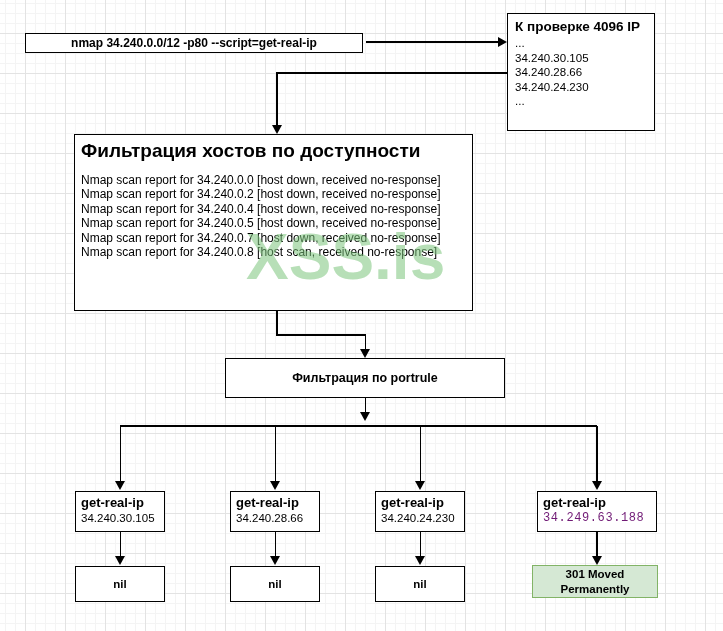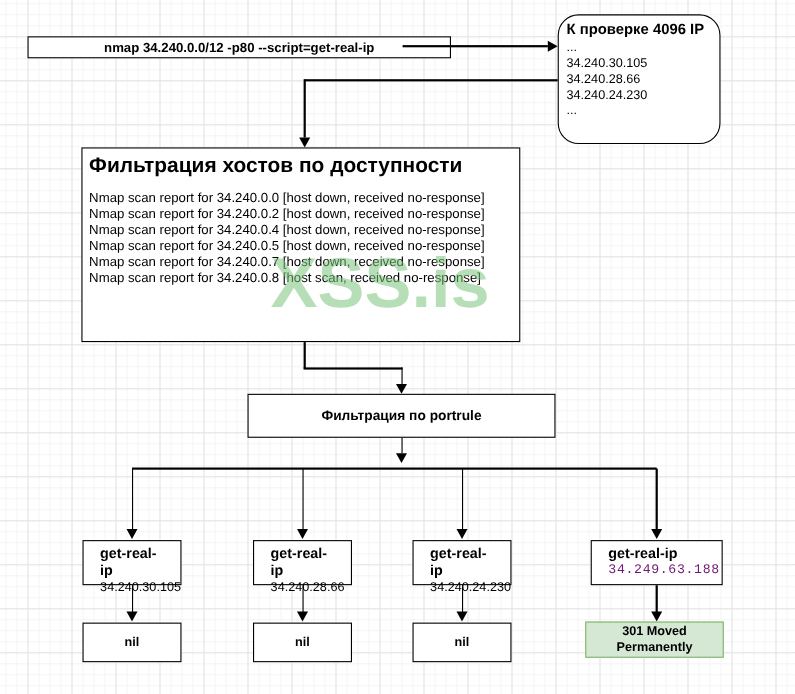--- a/index.html
+++ b/index.html
@@ -11,30 +11,30 @@
       linear-gradient(to right,#e3e3e3 1px,transparent 1px),
       linear-gradient(to bottom,#e3e3e3 1px,transparent 1px),
       linear-gradient(to right,#f4f4f4 1px,transparent 1px),
       linear-gradient(to bottom,#f4f4f4 1px,transparent 1px);
     background-size:40px 40px,40px 40px,10px 10px,10px 10px;
     background-position:25px 33px,25px 33px,5px 3px,5px 3px;
   }
   .node{position:absolute;background:#fff;border:1.5px solid #000;box-sizing:border-box;}
   .flexc{display:flex;align-items:center;justify-content:center;text-align:center;}
 
-  #nmap-box{left:25px;top:33px;width:385px;height:20px;font-size:12px;font-weight:bold;text-align:center;}
-  #check-box{left:507px;top:13px;width:148px;height:118px;padding:5px 7px;border-radius:19px;}
+  #nmap-box{left:25px;top:33px;width:338px;height:20px;font-size:12px;font-weight:bold;text-align:center;}
+  #check-box{left:507px;top:13px;width:148px;height:118px;padding:5px 7px;}
   #check-box .box-title{font-size:13.5px;font-weight:bold;margin-bottom:2px;}
   #check-box .list-line{font-size:11.5px;line-height:14.6px;}
   #filter-box{left:74px;top:134px;width:399px;height:177px;padding:5px 6px;}
   #filter-box .box-title{font-size:19px;font-weight:bold;margin-bottom:11px;}
   #filter-box .report-line{font-size:12px;line-height:14.4px;white-space:nowrap;}
   #portrule-box{left:225px;top:358px;width:280px;height:40px;font-size:12.5px;font-weight:bold;}
 
-  .gr-box{width:90px;height:41px;top:491px;padding:3px 15px;}
+  .gr-box{width:90px;height:41px;top:491px;padding:3px 5px;}
   .gr-label{font-size:13px;font-weight:bold;line-height:16px;}
   .gr-ip{font-size:11.5px;line-height:14px;white-space:nowrap;}
   .gr-ip.mono{font-family:"Liberation Mono","DejaVu Sans Mono",monospace;font-size:12px;letter-spacing:0.6px;color:#701a75;}
   .nil-box{width:90px;height:36px;top:566px;font-size:11.5px;font-weight:bold;}
   #result-4{left:532px;top:565px;width:126px;height:33px;font-size:11.5px;font-weight:bold;
     background:#d5e8d4;border-color:#82b366;line-height:1.25;padding:0 14px;}
 
   .ln{position:absolute;background:#000;}
   .arr-d{position:absolute;width:0;height:0;border-left:5px solid transparent;border-right:5px solid transparent;border-top:9px solid #000;}
   .arr-r{position:absolute;width:0;height:0;border-top:5px solid transparent;border-bottom:5px solid transparent;border-left:9px solid #000;}

